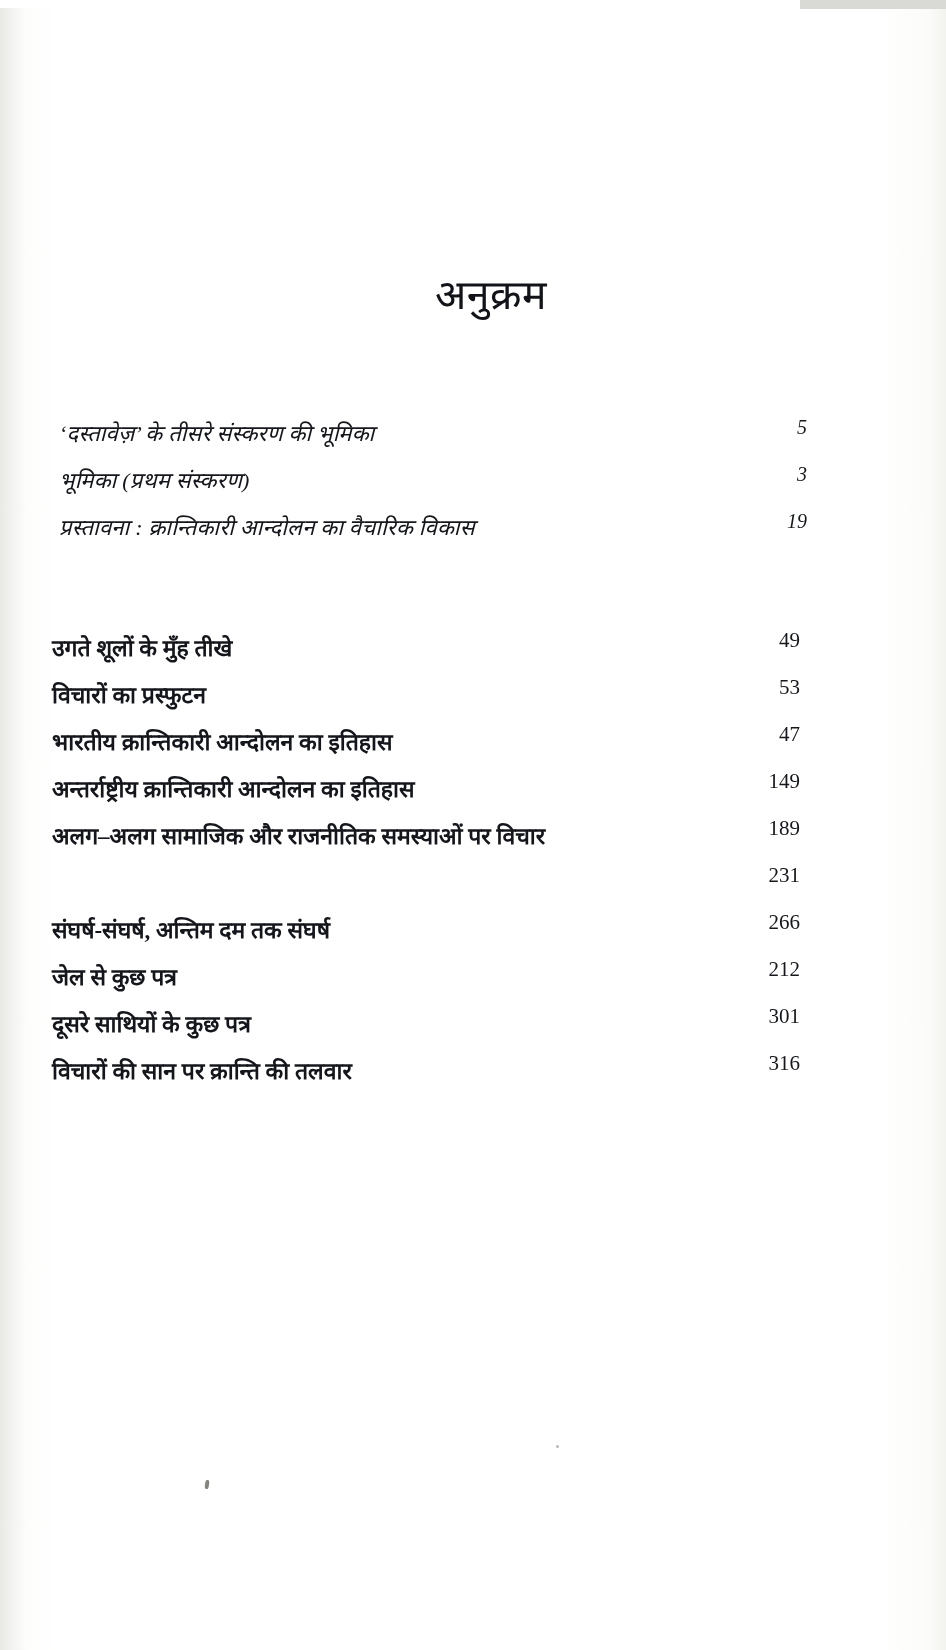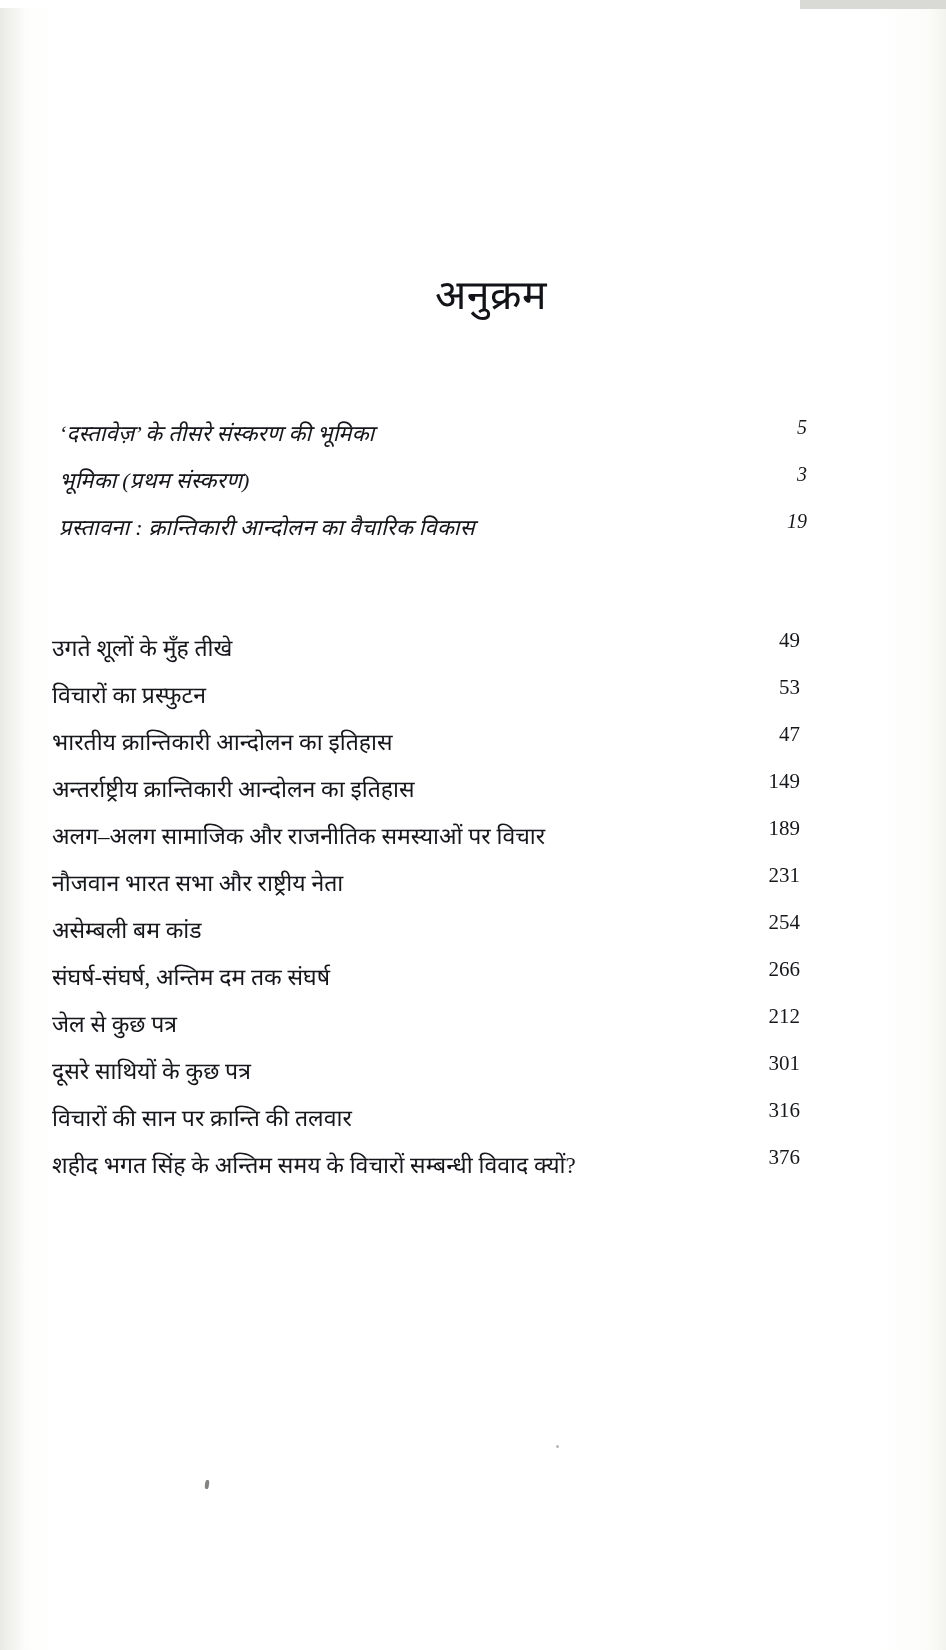--- a/index.html
+++ b/index.html
@@ -101,20 +101,21 @@
     right: 146px;
     width: 60px;
     bottom: 12px;
   }
   #block-front .toc-row { height: 47px; }
 
   
   #block-main .toc-label {
     font-style: normal;
     font-size: 23px;
+    font-weight: bold;
   }
   #block-main .toc-page {
     font-style: normal;
     right: 146px;
     width: 62px;
     bottom: 14px;
     font-size: 21px;
     margin-top: 22px;
   }
 
@@ -192,28 +193,23 @@
       <span class="toc-label">अन्तर्राष्ट्रीय क्रान्तिकारी आन्दोलन का इतिहास</span>
       <span class="toc-page">149</span>
     </div>
 
     <div class="toc-row">
       <span class="toc-label">अलग–अलग सामाजिक और राजनीतिक समस्याओं पर विचार</span>
       <span class="toc-page">189</span>
     </div>
 
     <div class="toc-row">
-      <span class="toc-label">नौजवान भारत सभा और राष्ट्रीय नेता</span>
       <span class="toc-page">231</span>
     </div>
 
-    <div class="toc-row">
-      <span class="toc-label">असेम्बली बम कांड</span>
-      <span class="toc-page">254</span>
-    </div>
 
     <div class="toc-row">
       <span class="toc-label">संघर्ष-संघर्ष, अन्तिम दम तक संघर्ष</span>
       <span class="toc-page">266</span>
     </div>
 
     <div class="toc-row">
       <span class="toc-label">जेल से कुछ पत्र</span>
       <span class="toc-page">212</span>
     </div>
@@ -221,23 +217,19 @@
     <div class="toc-row">
       <span class="toc-label">दूसरे साथियों के कुछ पत्र</span>
       <span class="toc-page">301</span>
     </div>
 
     <div class="toc-row">
       <span class="toc-label">विचारों की सान पर क्रान्ति की तलवार</span>
       <span class="toc-page">316</span>
     </div>
 
-    <div class="toc-row">
-      <span class="toc-label">शहीद भगत सिंह के अन्तिम समय के विचारों सम्बन्धी विवाद क्यों?</span>
-      <span class="toc-page">376</span>
-    </div>
 
   </div>
 
   <div class="speck"></div>
   <div class="speck2"></div>
 
 </div>
 
 </body></html>

